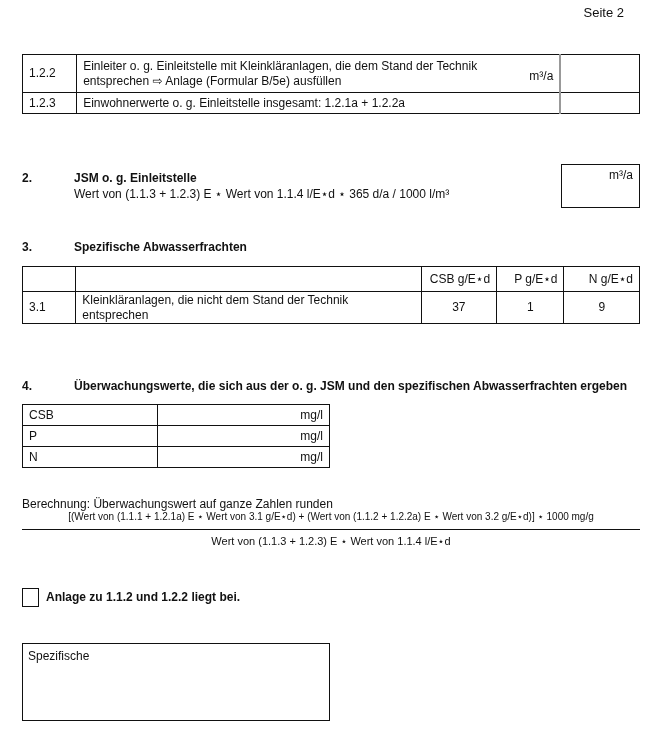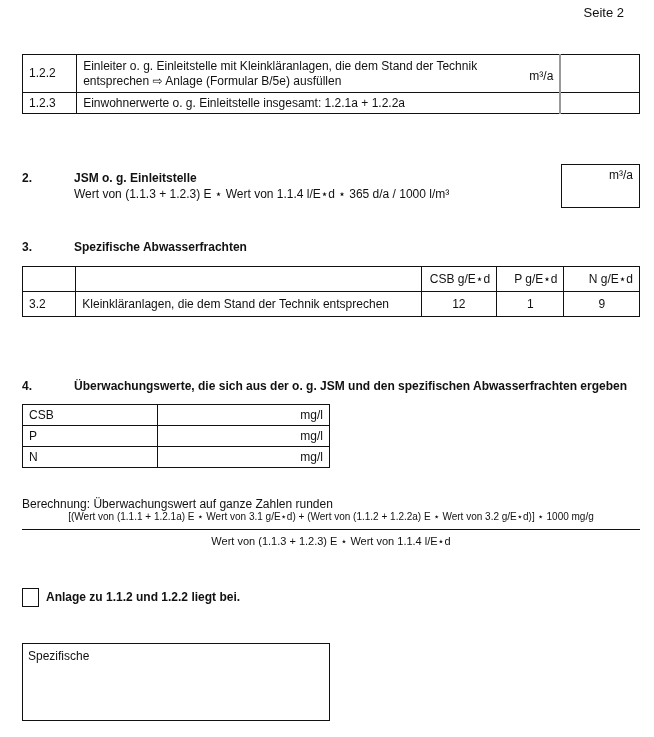--- a/index.html
+++ b/index.html
@@ -65,24 +65,26 @@
 
 <table id="t3" class="abs">
   <tbody>
       <tr>
     <td style="width:40px"></td>
     <td style="width:330px"></td>
     <td class="h" style="width:62px">CSB g/E⋆d</td>
     <td class="h" style="width:54px">P g/E⋆d</td>
     <td class="h" style="width:62px">N g/E⋆d</td>
   </tr>
-  <tr>
-    <td>3.2</td>
-    <td>Kleinkläranlagen, die dem Stand der Technik entsprechen</td>
-    <td class="c">12</td>
+  <tr style="height:32px">
+    <td>3.1</td>
+    <td>
+          <div style="width:300px">Kleinkläranlagen, die nicht dem Stand der Technik entsprechen</div>
+        </td>
+    <td class="c">37</td>
     <td class="c">1</td>
     <td class="c">9</td>
   </tr>
 </tbody>
   </table>
 
 <div class="abs sec-no" style="left:22px; top:379px;">4.</div>
 <div class="abs sec-title" style="left:74px; top:379px;">Überwachungswerte, die sich aus der o. g. JSM und den spezifischen Abwasserfrachten ergeben</div>
 
 <table id="t4" class="abs">

